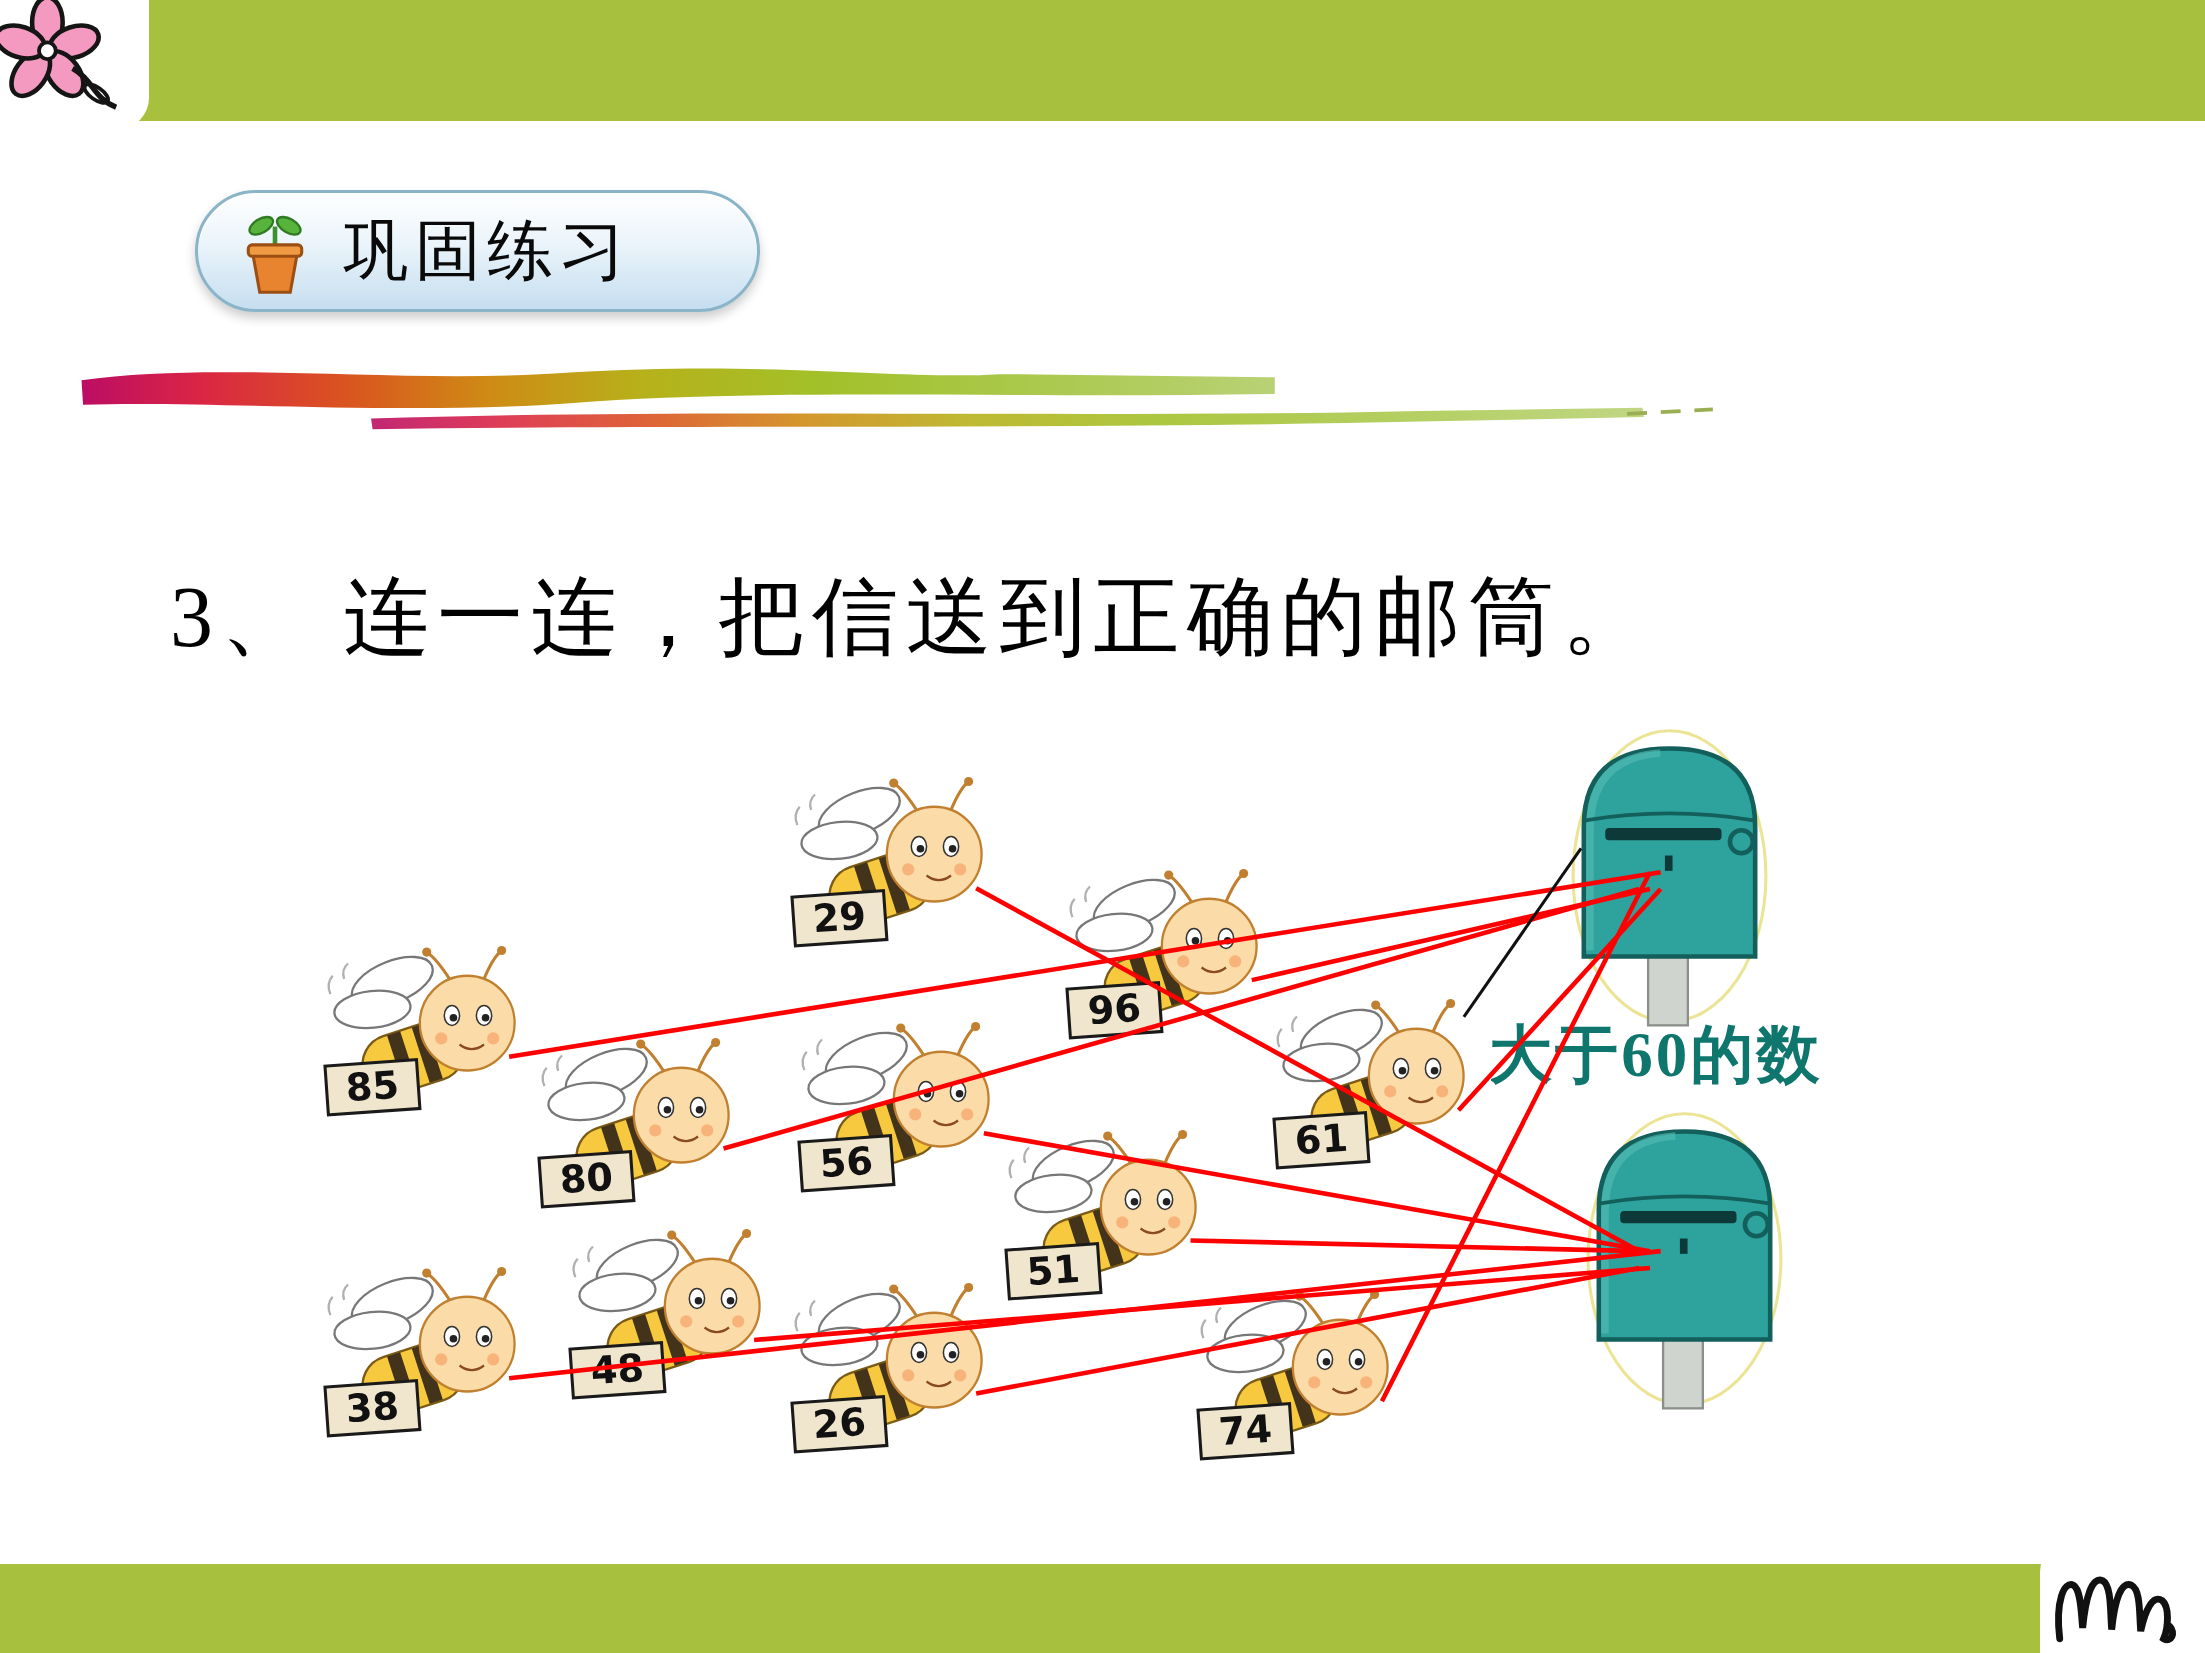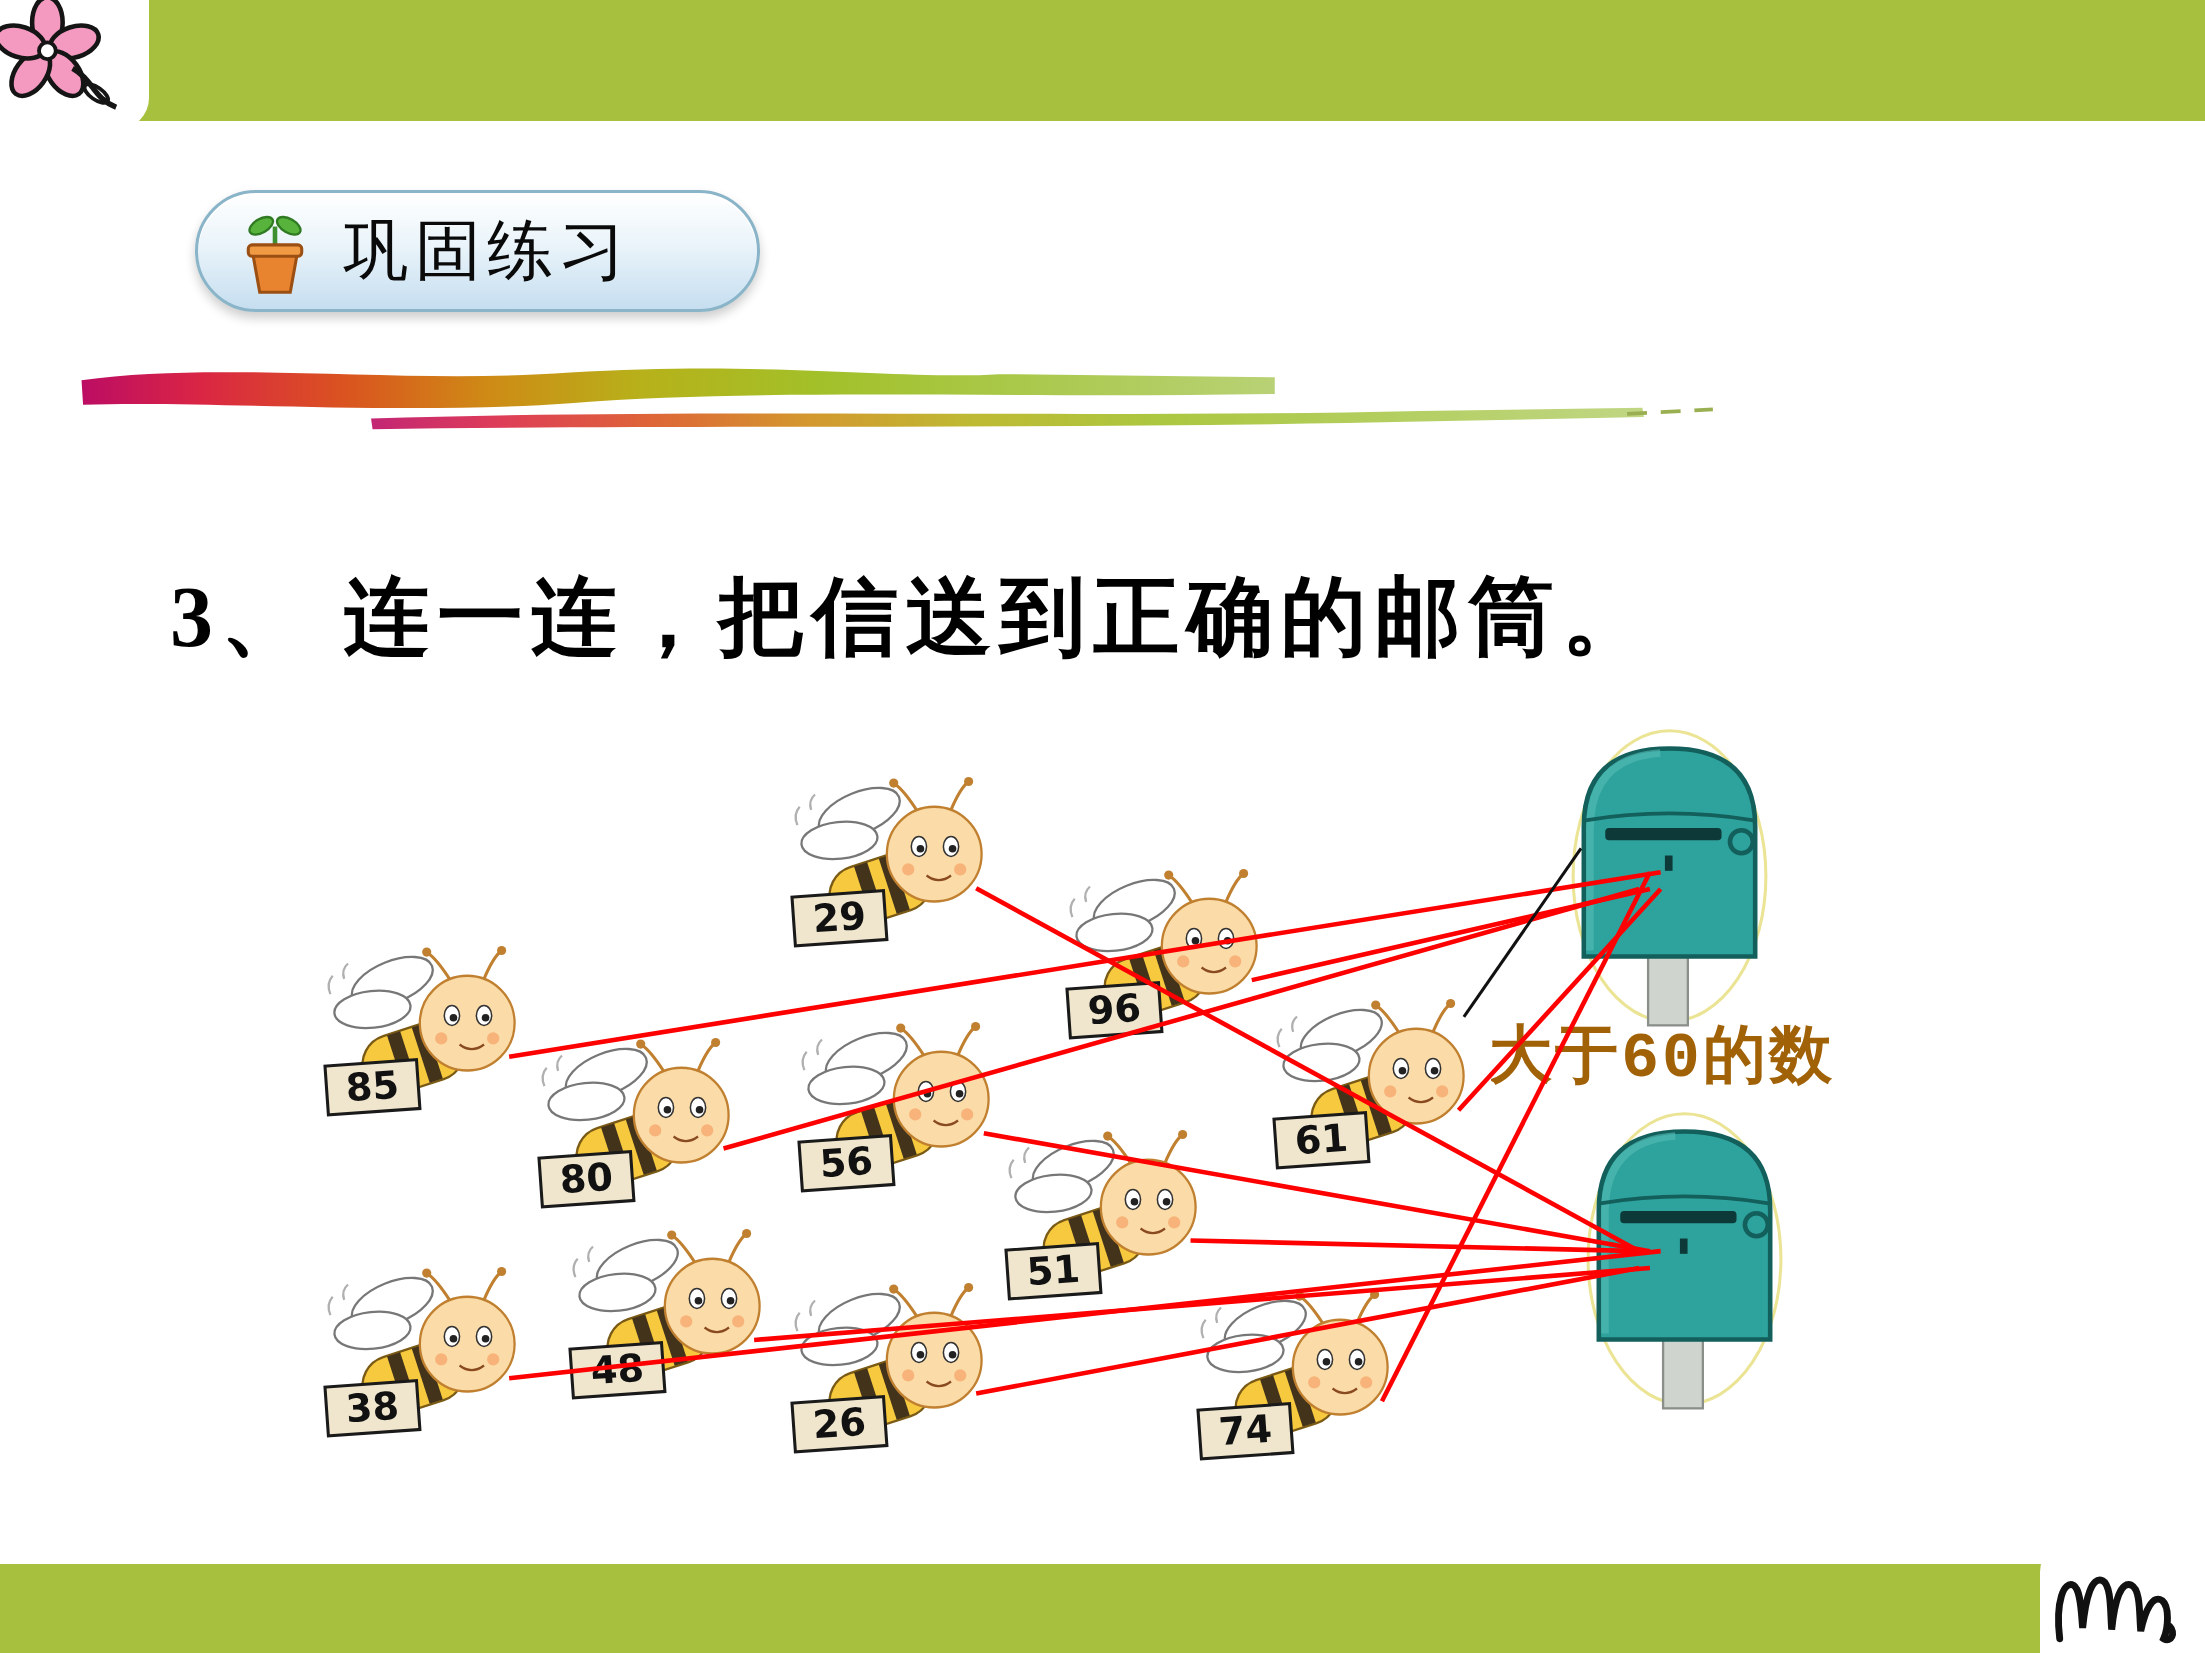--- a/index.html
+++ b/index.html
@@ -11,27 +11,27 @@
   .bottom-bar{position:absolute;left:0;top:1564px;width:2205px;height:90px;background:#a7c13e;}
   .flower-block{position:absolute;left:0;top:0;width:149px;height:129px;background:#ffffff;
     border-bottom-right-radius:31px;}
   .badge{position:absolute;left:195px;top:190px;width:559px;height:116px;border-radius:61px;
     background:linear-gradient(180deg,#ffffff 0%,#eaf4fa 45%,#c6def0 100%);
     border:3.8px solid #8ab4c8;box-shadow:0 6.1px 10.7px rgba(0,0,0,.20), inset 0 2.3px 0 #ffffff;
     display:flex;align-items:center;}
   .badge svg.pot{margin-left:35px;margin-right:26px;flex:0 0 auto;}
   .badge-label{font-size:66px;font-weight:normal;color:#0a0a0a;letter-spacing:6.1px;}
   .crayon{position:absolute;left:80px;top:354px;}
-  .title{position:absolute;left:170px;top:559px;font-size:86px;font-weight:bold;
+  .title{position:absolute;left:170px;top:559px;font-size:86px;font-weight:normal;
     color:#000;font-family:"Liberation Serif",serif;letter-spacing:7.7px;white-space:nowrap;}
   #scene{position:absolute;left:0;top:0;width:2205px;height:1654px;}
   .bee{position:absolute;width:214px;height:176px;}
   .mailbox{position:absolute;width:199px;height:306px;}
-  .mailbox-label{position:absolute;font-size:63px;font-weight:bold;color:#a16207;
-    font-family:Liberation Mono, monospace;white-space:nowrap;letter-spacing:3.1px;}
+  .mailbox-label{position:absolute;font-size:63px;font-weight:bold;color:#0f766e;
+    font-family:Liberation Serif, serif;white-space:nowrap;letter-spacing:3.1px;}
   #lines-svg{position:absolute;left:0;top:0;width:2205px;height:1654px;pointer-events:none;z-index:6;}
   .scribble-block{position:absolute;right:0;bottom:0;width:165px;height:116px;background:#ffffff;
     border-top-left-radius:34px;display:flex;align-items:flex-end;justify-content:flex-end;z-index:7;}
 </style>
 </head>
 <body>
 
 <div class="top-bar"></div>
 <div class="bottom-bar"></div>
 

